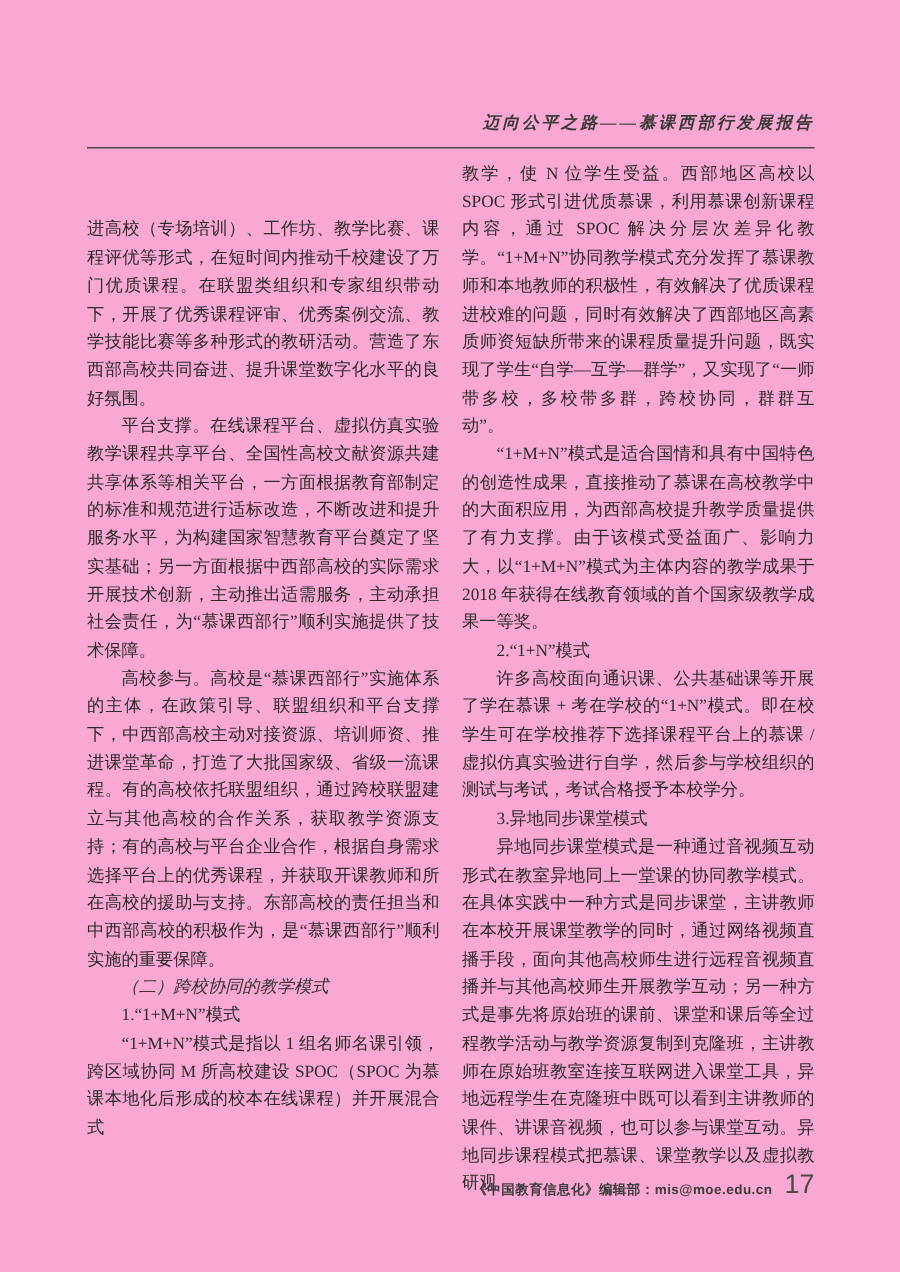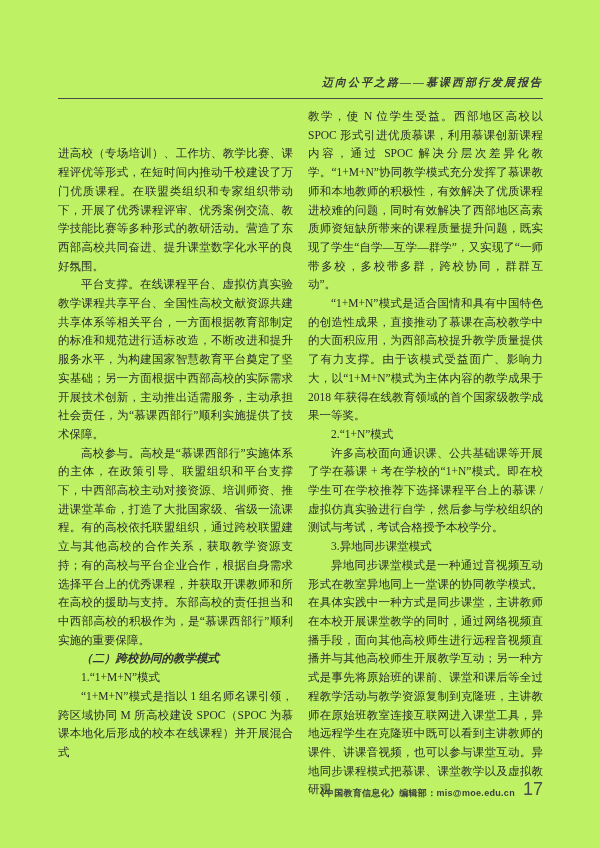--- a/index.html
+++ b/index.html
@@ -7,21 +7,21 @@
   body {
     background: #fcfcfb;
     font-family: "Liberation Serif", "DejaVu Serif", serif;
     color: #2b2b2b;
     position: relative;
     overflow: hidden;
   }
   .page {
     position: absolute;
     inset: 0;
-    background: #bef264;
+    background: #f9a8d4;
   }
   .page-header {
     position: absolute;
     left: 58px;
     right: 57px;
     top: 72px;
     text-align: right;
   }
   .header-title {
     font-style: italic;
@@ -50,21 +50,21 @@
     flex: 1 1 0;
     min-width: 0;
   }
   .para {
     font-size: 11.5px;
     line-height: 18.7px;
     text-align: justify;
     color: #2b2b2b;
   }
   .para.indent { text-indent: 2em; }
-  .para.kai { font-style: italic; color: #333; font-weight: bold; }
+  .para.kai { font-style: italic; color: #333; }
   .page-footer {
     position: absolute;
     right: 57px;
     top: 779px;
     display: flex;
     align-items: flex-end;
     gap: 8px;
     font-family: "Liberation Sans", "DejaVu Sans", sans-serif;
   }
   .footer-publisher {

